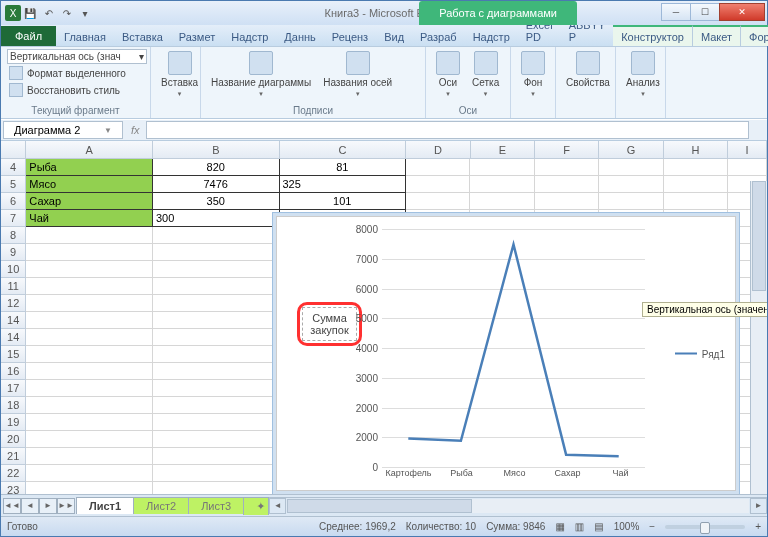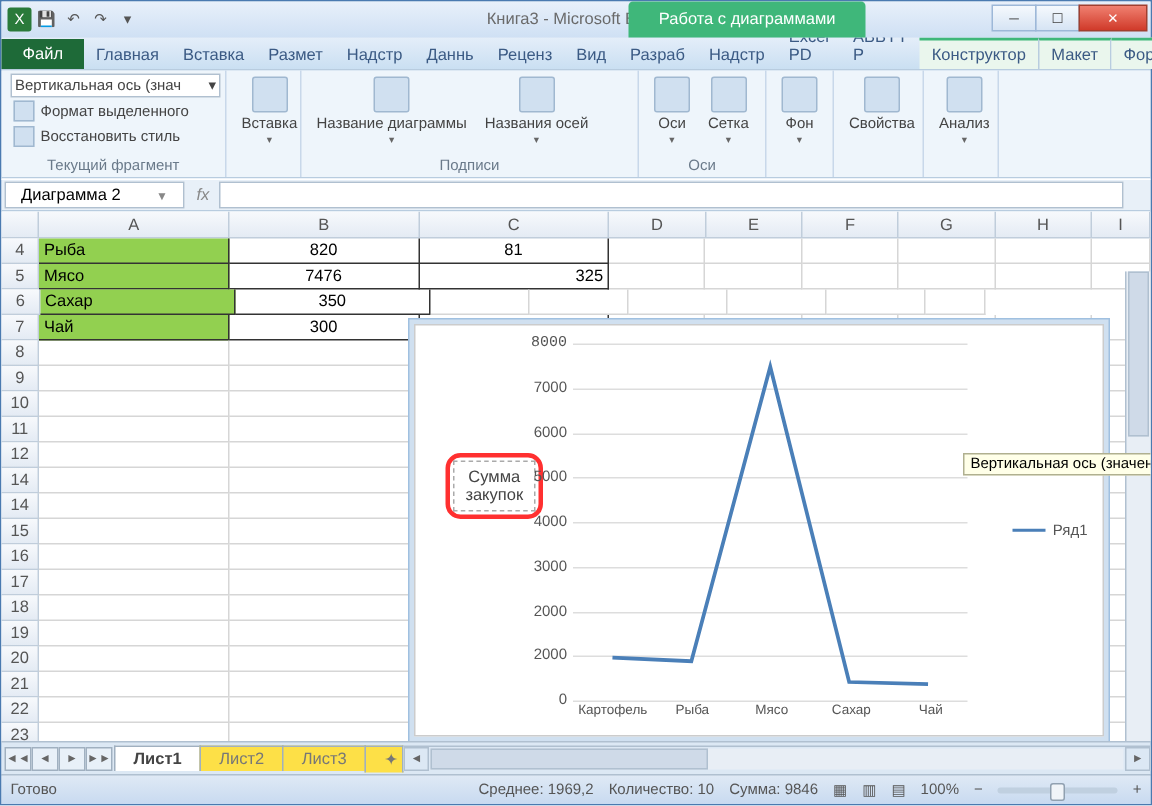--- a/index.html
+++ b/index.html
@@ -48,21 +48,21 @@
 .gridline{position:absolute;left:0;right:0;border-top:1px solid #ddd}
 .xtick{position:absolute;top:100%;font-size:9px;color:#555;transform:translateX(-50%);padding-top:3px}
 .legend{position:absolute;right:10px;top:50%;transform:translateY(-50%);font-size:10px;color:#555;display:flex;align-items:center;gap:5px}
 .legend .sw{width:22px;height:0;border-top:2.5px solid #4a7fb8}
 svg.line{position:absolute;inset:0;width:100%;height:100%}
 .tooltip{position:absolute;left:365px;top:85px;background:#ffffe8;border:1px solid #b0b090;font-size:10px;padding:1px 4px;white-space:nowrap;z-index:5}
 .sheets{height:22px;background:#dce8f4;border-top:1px solid #b0c0d0;display:flex;align-items:center;font-size:11px}
 .sheetnav{display:flex;gap:0;padding:0 2px}
 .sheetnav span{width:18px;height:16px;border:1px solid #a0b0c0;background:#e8f0f8;text-align:center;font-size:8px;line-height:14px;color:#666}
 .sheet{padding:2px 12px;background:#fff;border:1px solid #a0b0c0;border-bottom:none;margin-left:-1px;color:#444}
-.sheet.inactive{background:#fde047;color:#777}
+.sheet.inactive{background:#bef264;color:#777}
 .status{height:20px;background:linear-gradient(#dfe9f5,#c8daf0);border-top:1px solid #b0c0d0;display:flex;align-items:center;font-size:10px;color:#555;padding:0 6px;gap:14px}
 .status .right{margin-left:auto;display:flex;gap:10px;align-items:center}
 .zoomslider{width:80px;height:4px;background:#c0d0e0;position:relative;border-radius:2px}
 .zoomslider::before{content:"";position:absolute;left:50%;top:-3px;width:8px;height:10px;background:#f0f4f8;border:1px solid #90a0b0;border-radius:2px;transform:translateX(-50%)}
 .hscroll{height:17px;display:flex;background:#dce8f4;border-top:1px solid #b0c0d0}
 .hscroll .track{flex:1;background:#e8eef5;margin:1px;position:relative}
 .hscroll .thumb{position:absolute;left:0;width:40%;top:0;bottom:0;background:#cfdae8;border:1px solid #b0c0d0}
 .sbarbtn{width:17px;background:#dce8f4;border:1px solid #b0c0d0;text-align:center;font-size:8px;line-height:14px;color:#666}
 .vscroll{position:absolute;right:0;top:40px;bottom:0;width:17px;background:#e8eef5;border-left:1px solid #b0c0d0}
 .vscroll .thumb{position:absolute;left:1px;right:1px;top:0;height:35%;background:#cfdae8;border:1px solid #b0c0d0}
@@ -221,43 +221,44 @@
           <div class="cell" style="width: 66px;"></div>
           <div class="cell" style="width: 66px;"></div>
           <div class="cell" style="width: 66px;"></div>
           <div class="cell" style="width: 66px;"></div>
           <div class="cell" style="width: 40px;"></div>
         </div>
         <div class="row">
           <div class="rh">5</div>
           <div class="cell datah" style="width: 130px;">Мясо</div>
           <div class="cell datac" style="width: 130px; text-align: center;">7476</div>
-          <div class="cell datac" style="width: 130px; text-align: right;">325</div>
+          <div class="cell datac" style="width: 130px; text-align: left;">325</div>
           <div class="cell" style="width: 66px;"></div>
           <div class="cell" style="width: 66px;"></div>
           <div class="cell" style="width: 66px;"></div>
           <div class="cell" style="width: 66px;"></div>
           <div class="cell" style="width: 66px;"></div>
           <div class="cell" style="width: 40px;"></div>
         </div>
         <div class="row">
           <div class="rh">6</div>
           <div class="cell datah" style="width: 130px;">Сахар</div>
           <div class="cell datac" style="width: 130px; text-align: center;">350</div>
+          <div class="cell datac" style="width: 130px; text-align: center;">101</div>
           <div class="cell" style="width: 66px;"></div>
           <div class="cell" style="width: 66px;"></div>
           <div class="cell" style="width: 66px;"></div>
           <div class="cell" style="width: 66px;"></div>
           <div class="cell" style="width: 66px;"></div>
           <div class="cell" style="width: 40px;"></div>
         </div>
         <div class="row">
           <div class="rh">7</div>
           <div class="cell datah" style="width: 130px;">Чай</div>
-          <div class="cell datac" style="width: 130px; text-align: center;">300</div>
+          <div class="cell datac" style="width: 130px; text-align: left;">300</div>
           <div class="cell datac" style="width: 130px; text-align: center;">15</div>
           <div class="cell" style="width: 66px;"></div>
           <div class="cell" style="width: 66px;"></div>
           <div class="cell" style="width: 66px;"></div>
           <div class="cell" style="width: 66px;"></div>
           <div class="cell" style="width: 66px;"></div>
           <div class="cell" style="width: 40px;"></div>
         </div>
         <div class="row">
           <div class="rh">8</div>
@@ -469,21 +470,21 @@
           <div class="ytick" style="top: 148.75px;">3000</div>
           <div class="gridline" style="top: 119px;"></div>
           <div class="ytick" style="top: 119px;">4000</div>
           <div class="gridline" style="top: 89.25px;"></div>
           <div class="ytick" style="top: 89.25px;">5000</div>
           <div class="gridline" style="top: 59.5px;"></div>
           <div class="ytick" style="top: 59.5px;">6000</div>
           <div class="gridline" style="top: 29.75px;"></div>
           <div class="ytick" style="top: 29.75px;">7000</div>
           <div class="gridline" style="top: 0px;"></div>
-          <div class="ytick" style="top: 0px; font-family: Liberation Mono, monospace;">8000</div>
+          <div class="ytick" style="top: 0px;">8000</div>
           <div class="xtick" style="left: 26.5px;">Картофель</div>
           <div class="xtick" style="left: 79.5px;">Рыба</div>
           <div class="xtick" style="left: 132.5px;">Мясо</div>
           <div class="xtick" style="left: 185.5px;">Сахар</div>
           <div class="xtick" style="left: 238.5px;">Чай</div>
           <svg class="line" viewBox="0 0 265 238" preserveAspectRatio="none">
             <path d="M26.5 211.225 L79.5 213.605 L132.5 15.588999999999999 L185.5 227.5875 L238.5 229.075" stroke="#4a7fb8" stroke-width="2.5" fill="none"></path>
           </svg>
         </div>
       <div class="legend">

